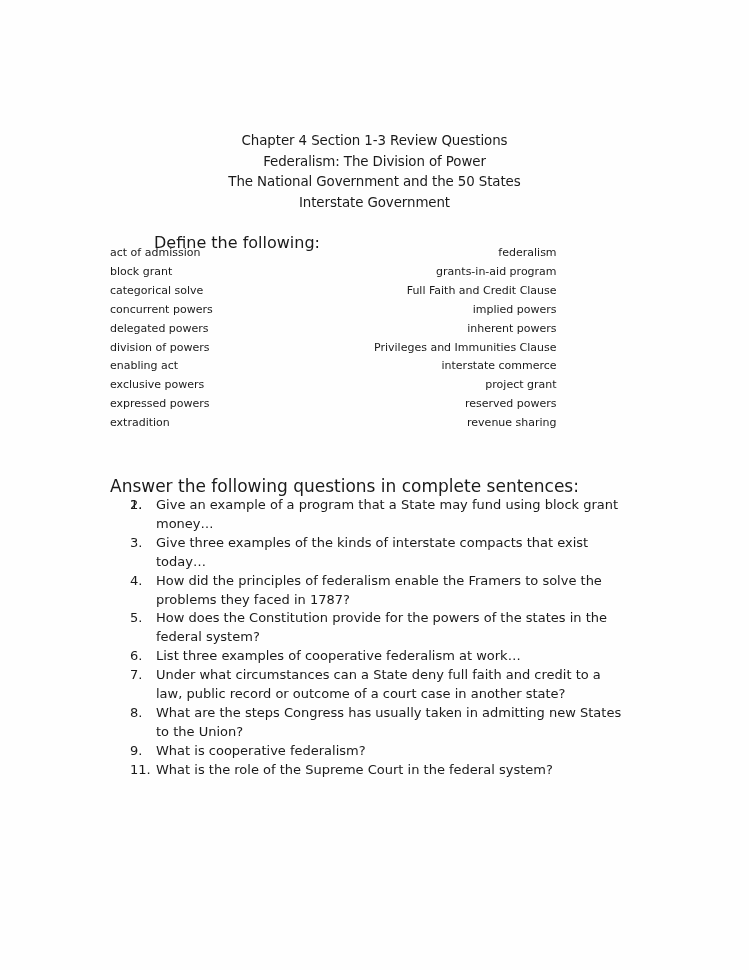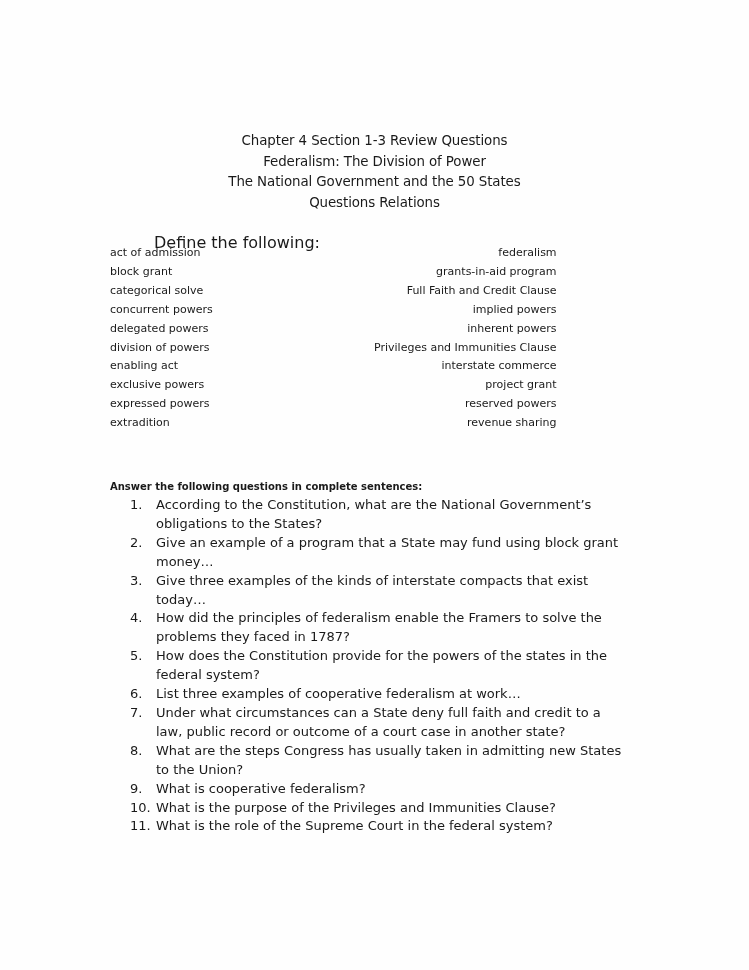--- a/index.html
+++ b/index.html
@@ -50,23 +50,22 @@
       list-style: none;
     }
     .terms-col li { display: block; white-space: nowrap; }
     .terms-left { left: 110px; }
     .terms-right { left: 374px; text-align: right; }
 
     .answer-heading {
       position: absolute;
       left: 110px;
       top: 477px;
-      font-size: 10px;
+      font-size: 17px;
       line-height: 19px;
-      font-weight: bold;
     }
     .questions {
       position: absolute;
       left: 110px;
       top: 496px;
       width: 520px;
       margin: 0; padding: 0;
       list-style: none;
       font-size: 13px;
       line-height: 18.9px;
@@ -85,21 +84,21 @@
   </style>
 </head>
 <body>
 
 <div class="page">
 
   <div class="title-block">
     <span class="title-line">Chapter 4 Section 1-3 Review Questions</span>
     <span class="title-line">Federalism: The Division of Power</span>
     <span class="title-line">The National Government and the 50 States</span>
-    <span class="title-line">Questions Relations</span>
+    <span class="title-line">Interstate Government</span>
   </div>
 
   <div class="define-heading">Define the following:</div>
 
   <ul class="terms-col terms-left">
     <li>act of admission</li>
     <li>block grant</li>
     <li>categorical solve</li>
     <li>concurrent powers</li>
     <li>delegated powers</li>
@@ -121,21 +120,20 @@
     <li>project grant</li>
     <li>reserved powers</li>
     <li>revenue sharing</li>
   </ul>
 
   <div class="answer-heading">Answer the following questions in complete sentences:</div>
 
   <ol class="questions">
     <li>
       <span class="q-num">1.</span>
-      <span class="q-text">According to the Constitution, what are the National Government’s obligations to the States?</span>
     </li>
     <li>
       <span class="q-num">2.</span>
       <span class="q-text">Give an example of a program that a State may fund using block grant money…</span>
     </li>
     <li>
       <span class="q-num">3.</span>
       <span class="q-text">Give three examples of the kinds of interstate compacts that exist today…</span>
     </li>
     <li>
@@ -156,22 +154,18 @@
     </li>
     <li>
       <span class="q-num">8.</span>
       <span class="q-text">What are the steps Congress has usually taken in admitting new States to the Union?</span>
     </li>
     <li>
       <span class="q-num">9.</span>
       <span class="q-text">What is cooperative federalism?</span>
     </li>
     <li>
-      <span class="q-num two-digit">10.</span>
-      <span class="q-text">What is the purpose of the Privileges and Immunities Clause?</span>
-    </li>
-    <li>
       <span class="q-num two-digit">11.</span>
       <span class="q-text">What is the role of the Supreme Court in the federal system?</span>
     </li>
   </ol>
 
 </div>
 
 </body></html>

